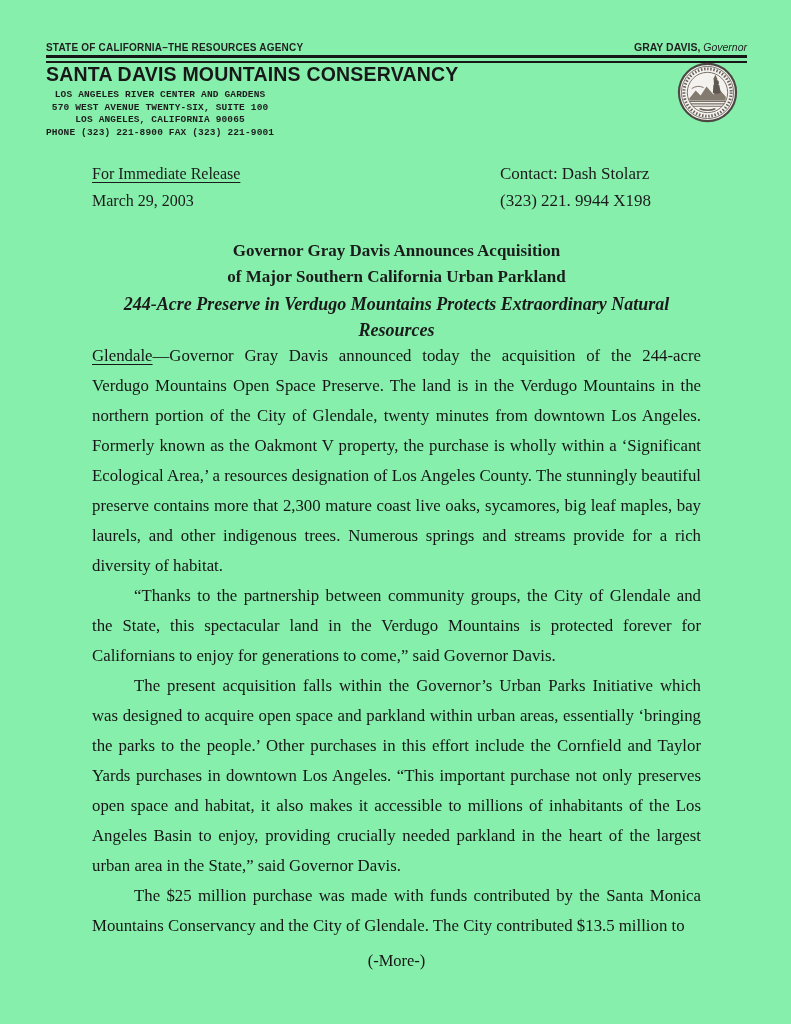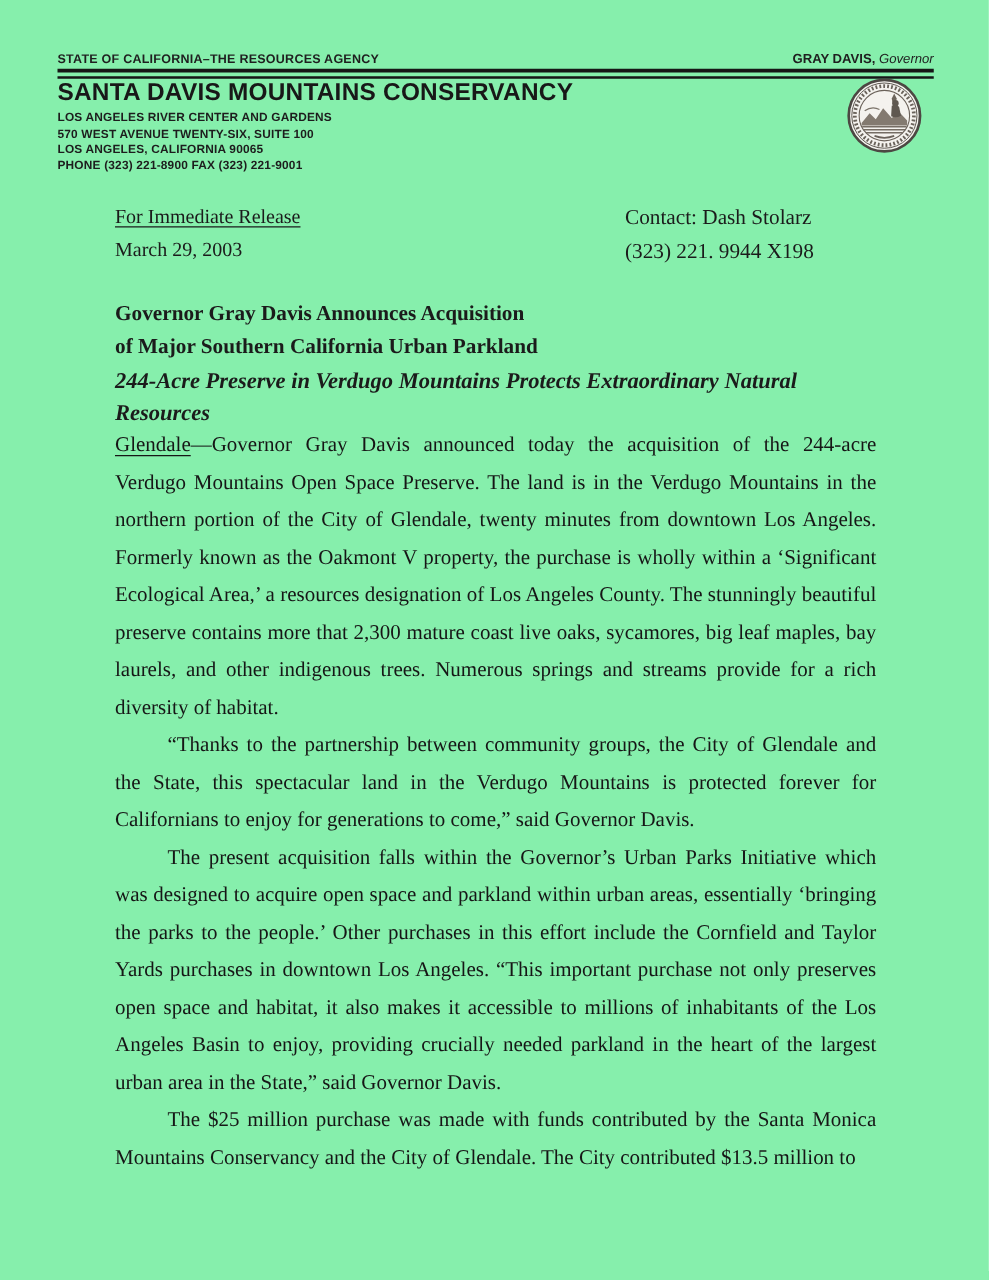--- a/index.html
+++ b/index.html
@@ -34,23 +34,23 @@
 
   
   .org-name {
     position: absolute; top: 63px; left: 46px;
     font-family: "Liberation Sans", sans-serif;
     font-weight: bold; font-size: 19.5px; letter-spacing: 0.2px;
     color: #181818;
   }
   .address {
     position: absolute; top: 89px; left: 46px;
-    font-family: Liberation Sans, sans-serif;
+    font-family: Liberation Mono, monospace;
     font-weight: bold; font-size: 9.5px; line-height: 12.5px;
-    color: #1d1d1d; letter-spacing: 0.15px;
+    color: #1d1d1d; letter-spacing: 0.15px; text-align: center;
   }
   .seal {
     position: absolute; top: 60px; left: 676px;
     width: 63px; height: 65px;
   }
 
   
   .release-left {
     position: absolute; top: 160px; left: 92px;
     font-size: 16px; line-height: 27px;
@@ -59,21 +59,21 @@
     text-decoration: underline; text-underline-offset: 3px;
   }
   .release-right {
     position: absolute; top: 160px; left: 500px;
     font-size: 17px; line-height: 27px;
   }
 
   
   .headline {
     position: absolute; top: 238px; left: 92px; width: 609px;
-    text-align: left;
+    text-align: center;
   }
   .headline .h-line {
     font-weight: bold; font-size: 17px; line-height: 25.5px;
   }
   .headline .subtitle {
     margin-top: 2px;
     font-weight: bold; font-style: italic;
     font-size: 18px; line-height: 26px;
   }
 
@@ -145,14 +145,15 @@
     <div class="subtitle">244-Acre Preserve in Verdugo Mountains Protects Extraordinary Natural Resources</div>
   </div>
 
   <div class="body-text">
     <p><span class="lead-underline">Glendale</span><span>—Governor Gray Davis announced today the acquisition of the 244-acre Verdugo Mountains Open Space Preserve.  The land is in the Verdugo Mountains in the northern portion of the City of Glendale, twenty minutes from downtown Los Angeles. Formerly known as the Oakmont V property, the purchase is wholly within a ‘Significant Ecological Area,’ a resources designation of Los Angeles County.  The stunningly beautiful preserve contains more that 2,300 mature coast live oaks, sycamores, big leaf maples, bay laurels, and other indigenous trees.  Numerous springs and streams provide for a rich diversity of habitat.</span></p>
     <p class="indent">“Thanks to the partnership between community groups, the City of Glendale and the State, this spectacular land in the Verdugo Mountains is protected forever for Californians  to enjoy for generations to come,” said Governor Davis.</p>
     <p class="indent">The present acquisition falls within the Governor’s Urban Parks Initiative which was designed to acquire open space and parkland within urban areas, essentially ‘bringing the parks to the people.’ Other purchases in this effort include the Cornfield and Taylor Yards purchases in downtown Los Angeles. “This important purchase not only preserves open space and habitat, it also makes it accessible to millions of inhabitants of the Los Angeles Basin to enjoy, providing crucially needed parkland in the heart of the largest urban area in the State,” said Governor Davis.</p>
     <p class="indent">The $25 million purchase was made with funds contributed by the Santa Monica Mountains Conservancy and the City of Glendale.  The City contributed $13.5 million to</p>
   </div>
 
+  <div class="footer">(-More-)</div>
 
 </div>
 
 </body></html>

